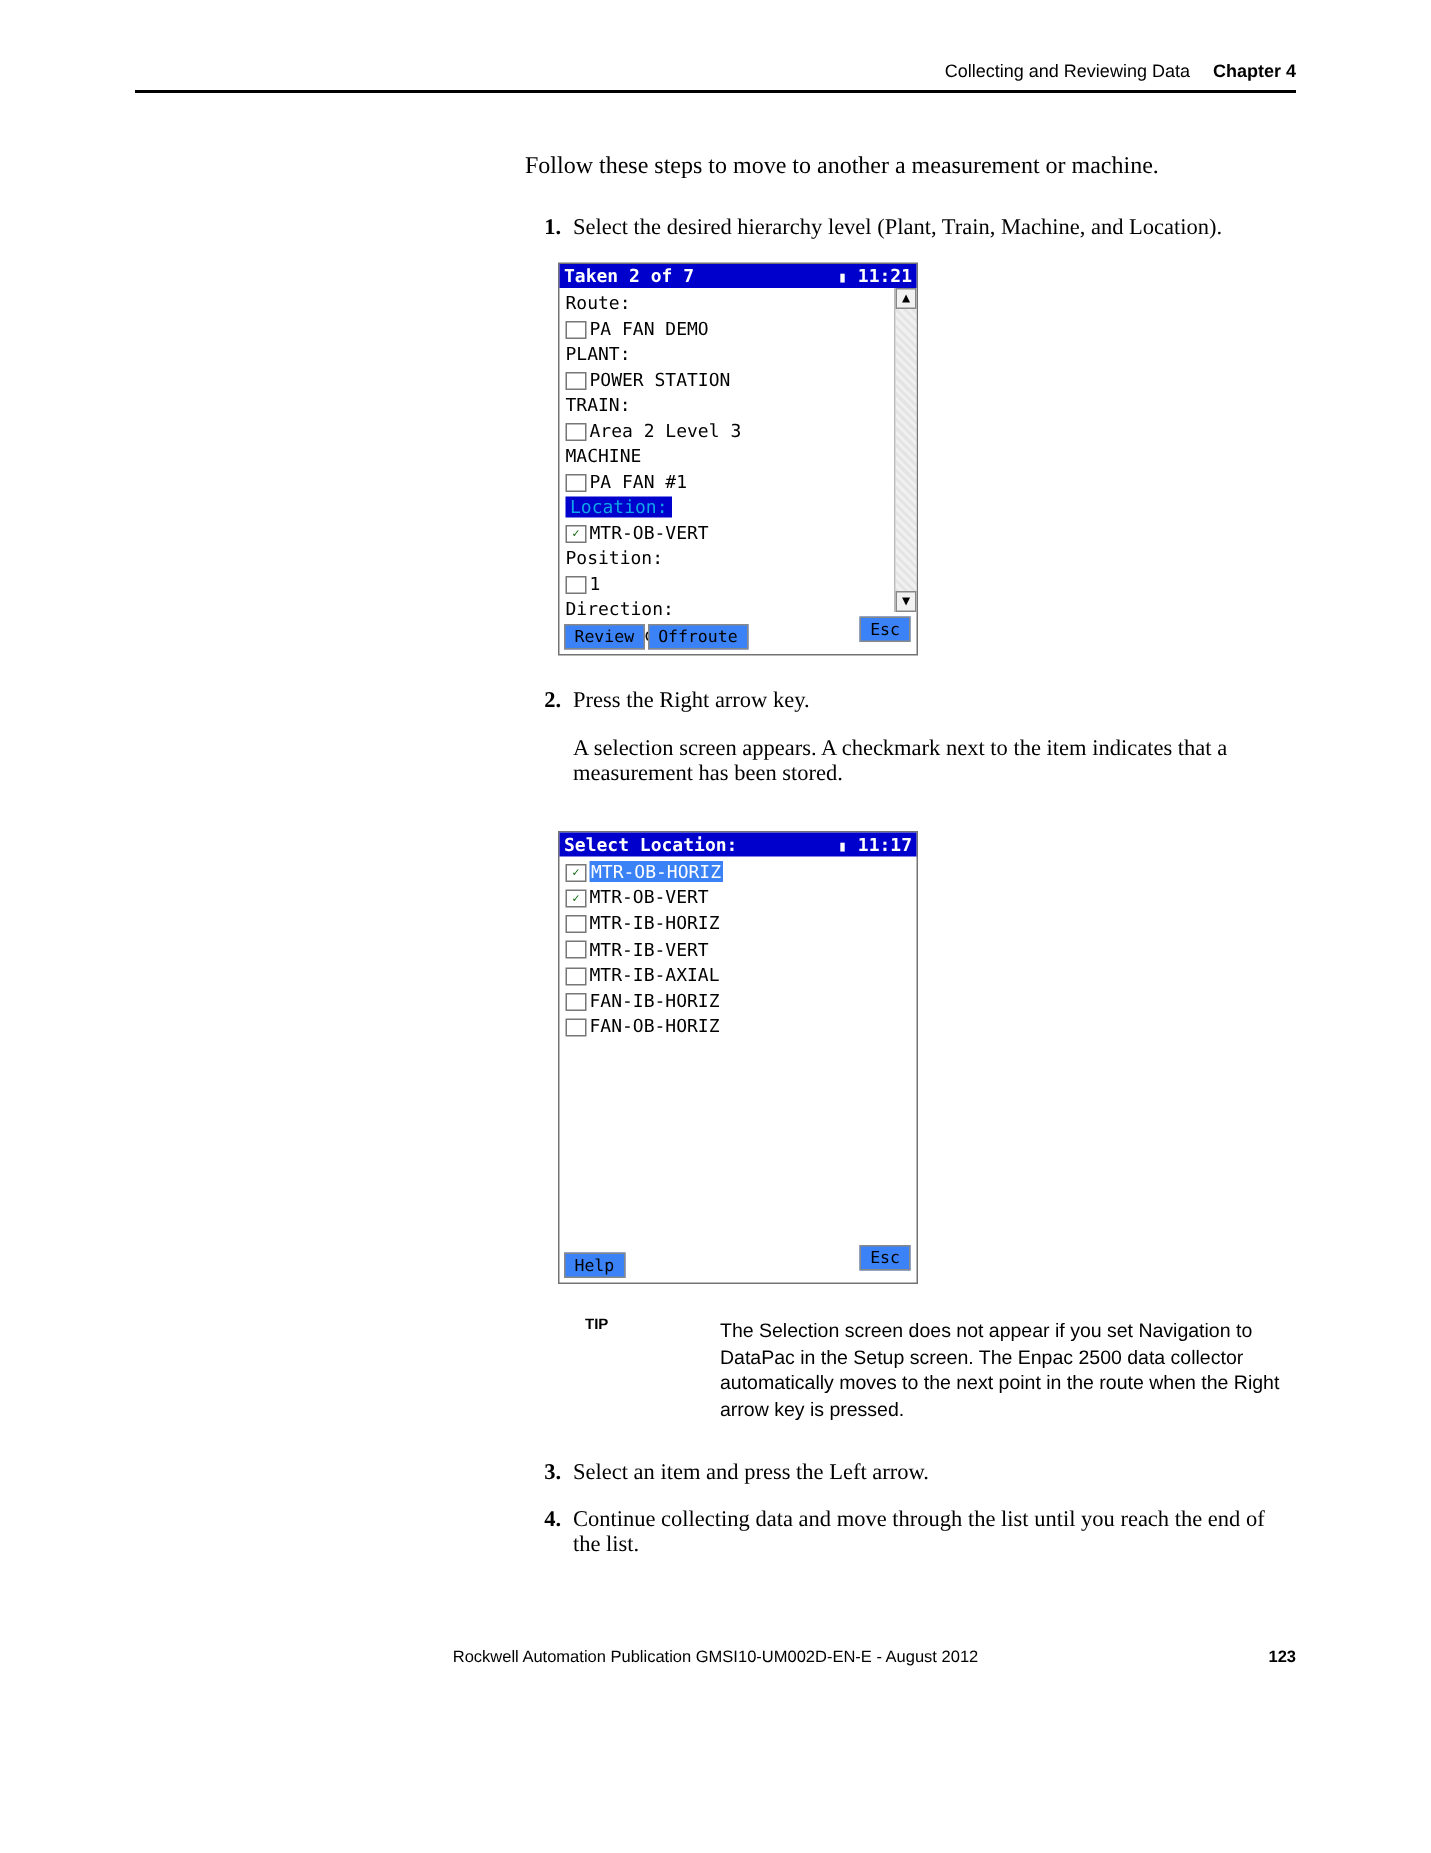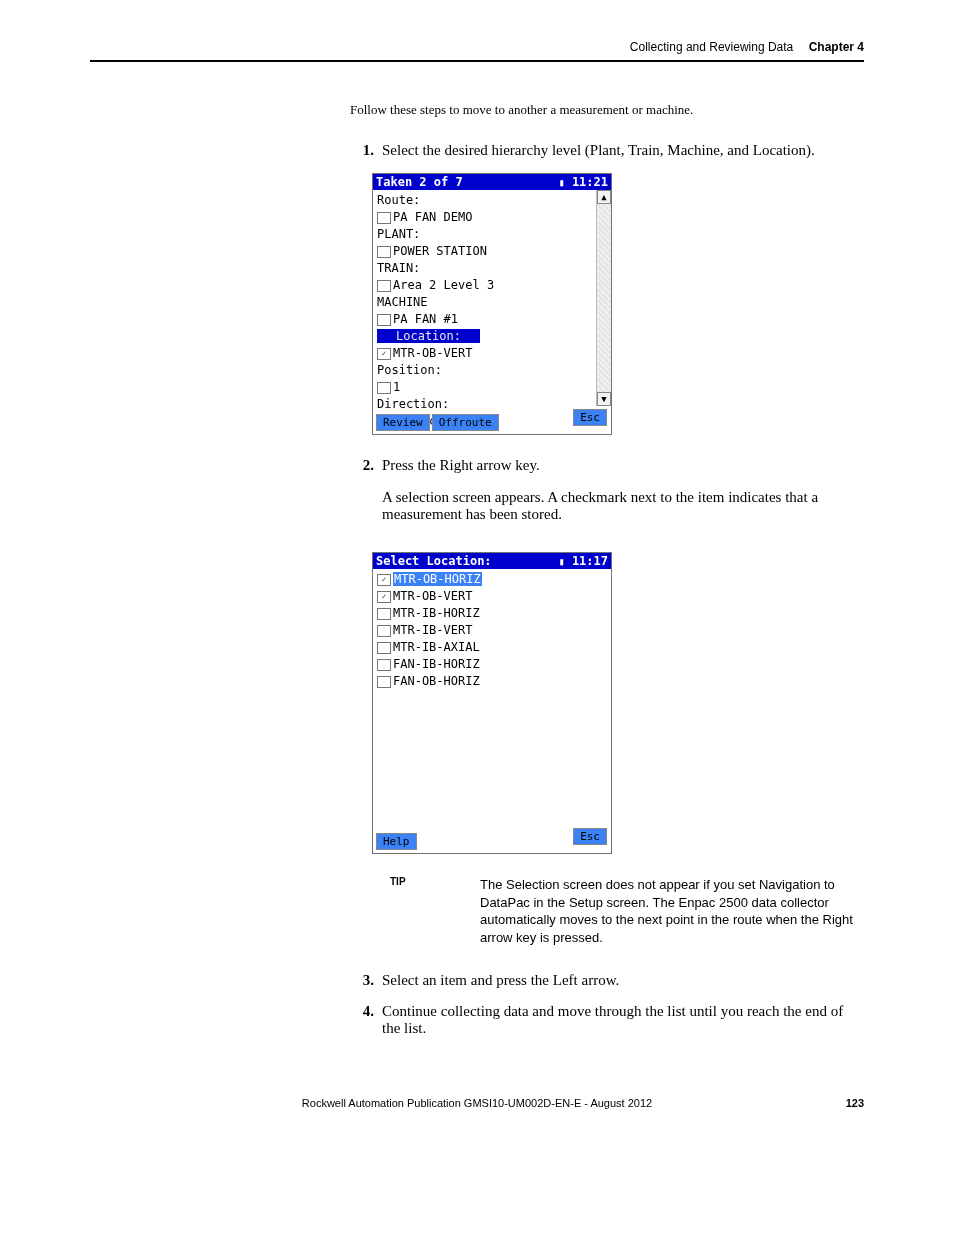--- a/index.html
+++ b/index.html
@@ -14,21 +14,21 @@
   .header {
     text-align: right;
     font-family: Arial, Helvetica, sans-serif;
     font-size: 12px;
     border-bottom: 2px solid #000;
     padding-bottom: 6px;
     margin-bottom: 40px;
   }
   .header .chapter { font-weight: bold; margin-left: 12px; }
   .content { margin-left: 260px; }
-  .intro { margin-bottom: 24px; font-size: 13px; }
+  .intro { margin-bottom: 24px; font-size: 16px; }
   .step { display: flex; margin-bottom: 14px; font-size: 15px; }
   .step-num { width: 24px; text-align: right; margin-right: 8px; font-weight: bold; }
   .step-body { flex: 1; }
   .screenshot {
     width: 238px;
     border: 1px solid #737373;
     margin: 12px 0 22px 22px;
     font-family: "Lucida Console", Monaco, monospace;
     font-size: 12px;
     background: #fff;
@@ -45,21 +45,21 @@
   .titlebar .batt { font-size: 10px; }
   .screen-body { position: relative; padding: 2px 4px 4px 4px; min-height: 230px; }
   .scroll-col { position: absolute; right: 0; top: 0; bottom: 28px; width: 14px; border-left: 1px solid #bbb; background: repeating-linear-gradient(45deg,#f0f0f0,#f0f0f0 2px,#e4e4e4 2px,#e4e4e4 4px); }
   .scroll-btn { width: 14px; height: 14px; background: #f2f2f2; border: 1px solid #888; font-size: 9px; text-align: center; line-height: 12px; box-sizing: border-box; }
   .scroll-col .up { position: absolute; top: 0; right: 0; }
   .scroll-col .down { position: absolute; bottom: 0; right: 0; }
   .row { display: flex; line-height: 17px; margin-right: 14px; flex-direction: column; }
   .label { width: 62px; }
   .chk { width: 12px; height: 10px; border: 1px solid #777; display: inline-block; margin-right: 2px; font-size: 8px; line-height: 9px; text-align: center; vertical-align: middle; }
   .chk.checked::after { content: "✓"; color: #006600; }
-  .hl { background: #0000cc; color: #e5e5e5; padding: 0 19px; }
+  .hl { background: #0000cc; color: #0ea5e9; padding: 0 3px; }
   .btnbar { display: flex; gap: 2px; position: absolute; bottom: 3px; left: 3px; }
   .dbtn { border: 1px solid #888; padding: 1px 6px; background: #3b82f6; font-size: 11px; }
   .dbtn.right { position: absolute; bottom: 8px; right: 4px; }
   .screen2 .screen-body { min-height: 278px; }
   .list-item { line-height: 17px; }
   .list-item .txt { vertical-align: middle; }
   .sel { background: #3b82f6; color: #fff; padding: 0 1px; }
   .tip-row { display: flex; margin: 18px 0 26px 40px; }
   .tip-label { font-family: Arial, Helvetica, sans-serif; font-weight: bold; font-size: 10px; width: 90px; }
   .tip-text { font-family: Arial, Helvetica, sans-serif; font-size: 13px; flex: 1; line-height: 1.35; }

